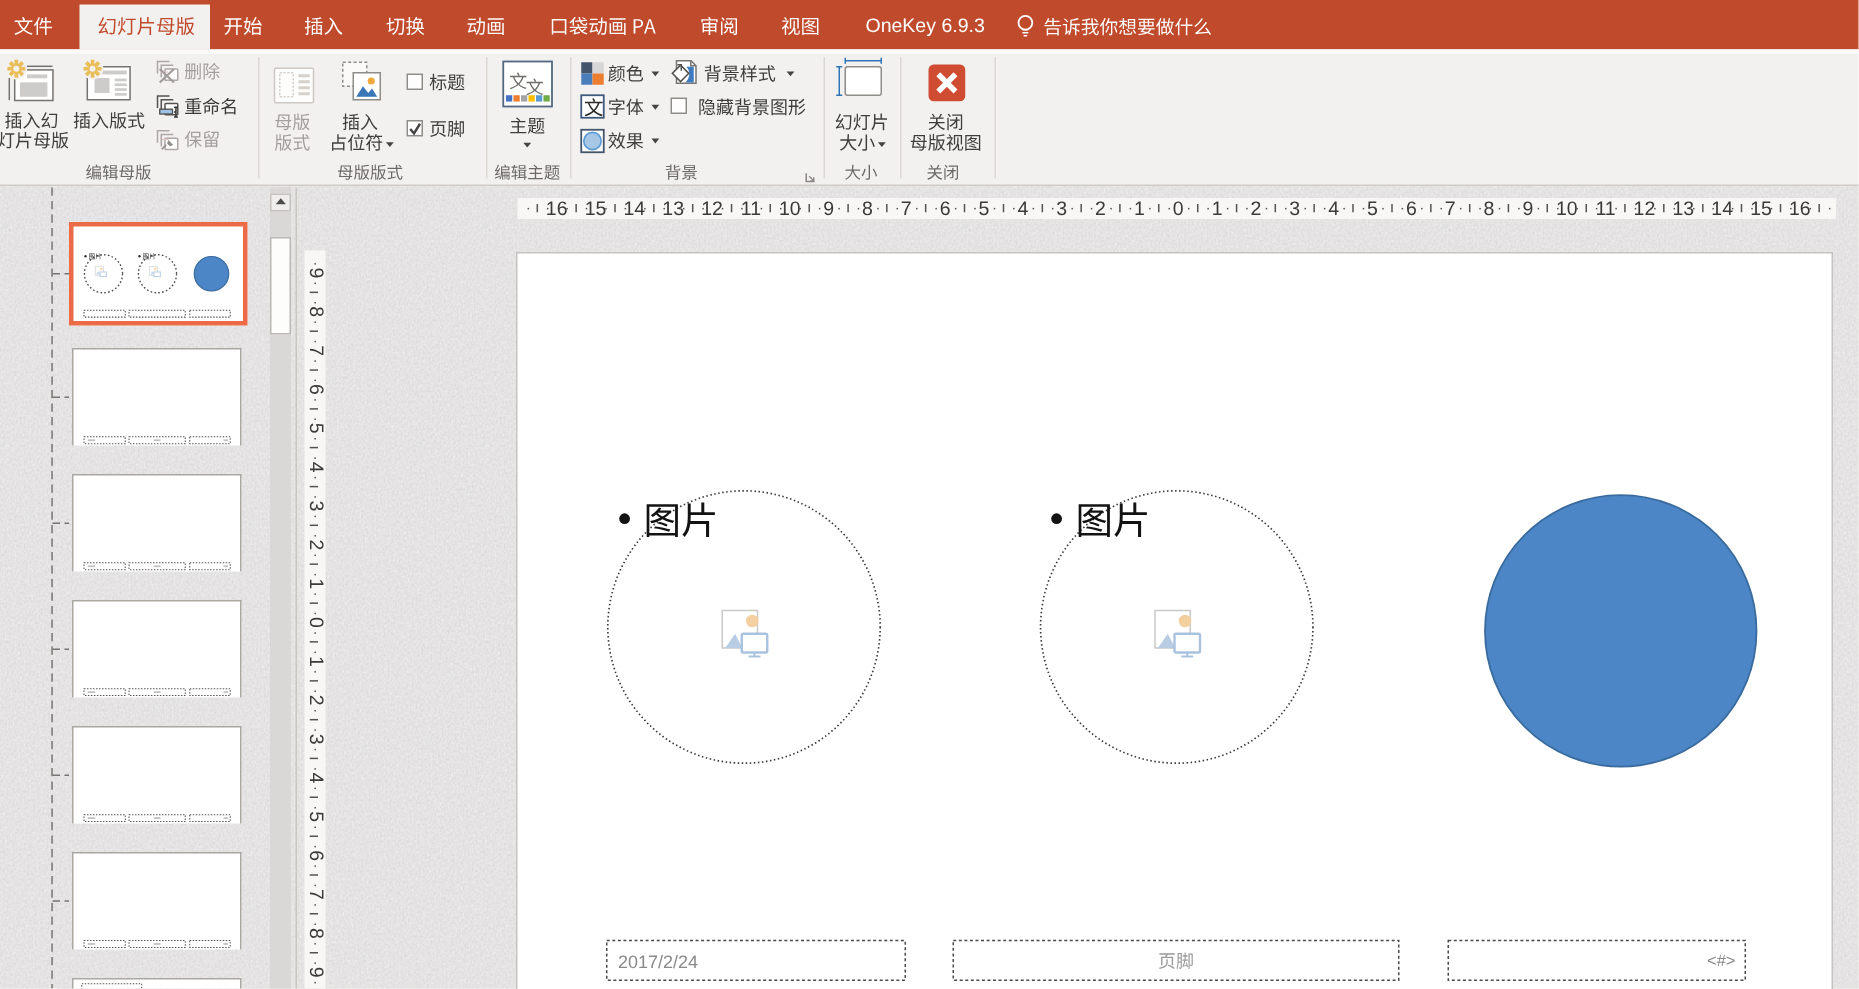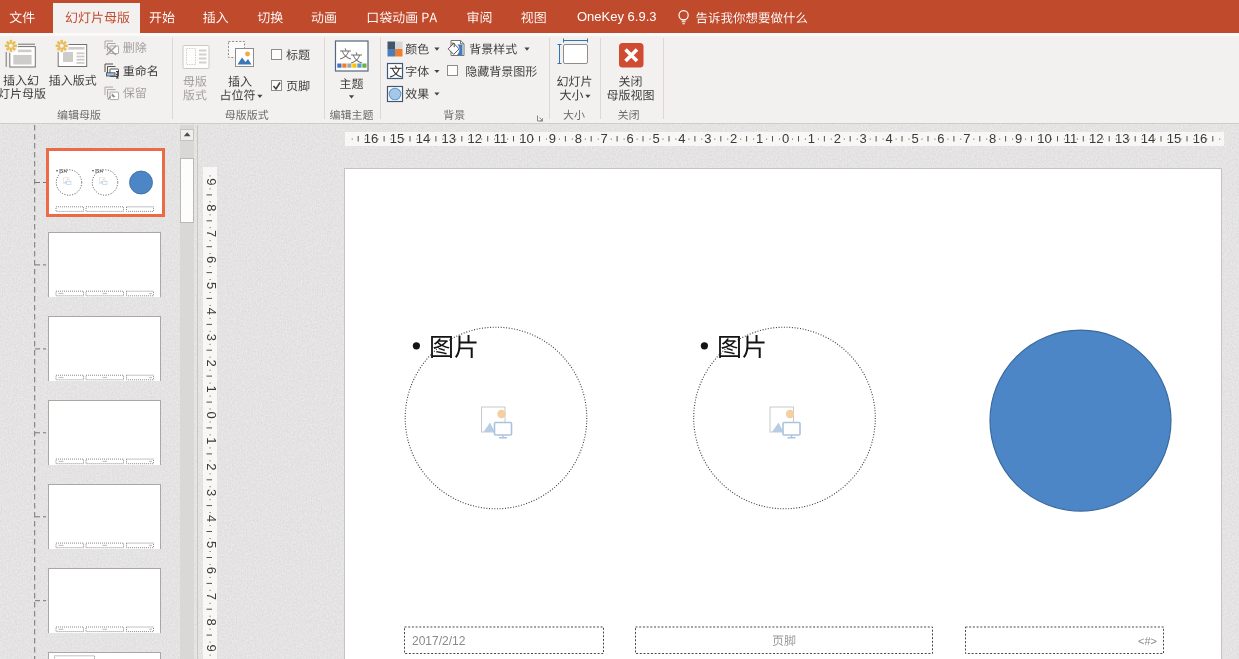--- a/index.html
+++ b/index.html
@@ -39,21 +39,21 @@
 <div style="position:absolute;left:47.6px;top:484.3px;width:113.2px;height:65px;background:#fff;border:1px solid #aba7a3;border-bottom:none;box-sizing:border-box"></div>
 <div style="position:absolute;left:47.6px;top:568.2px;width:113.2px;height:65px;background:#fff;border:1px solid #aba7a3;border-bottom:none;box-sizing:border-box"></div>
 <div style="position:absolute;left:47.6px;top:652.2px;width:113.2px;height:7px;background:#fff;border:1px solid #aba7a3;border-bottom:none;box-sizing:border-box"></div>
 <div style="position:absolute;left:180px;top:125px;width:14.2px;height:534px;background:#dad8d6"></div>
 <div style="position:absolute;left:180.3px;top:128.8px;width:13.9px;height:11.8px;background:#f0eeec;border:1px solid #c5c2bf;box-sizing:border-box"></div>
 <div style="position:absolute;left:180.3px;top:157.6px;width:13.9px;height:65.2px;background:#fdfdfc;border:1px solid #bab7b4;box-sizing:border-box"></div>
 <div style="position:absolute;left:196.5px;top:125px;width:1px;height:534px;background:#cac6c2"></div>
 <div style="position:absolute;left:345px;top:132px;width:879px;height:14px;background:#f8f7f5"></div>
 <div style="position:absolute;left:203px;top:167px;width:14px;height:492px;background:#f8f7f5"></div>
 <div style="position:absolute;left:344px;top:167.5px;width:878px;height:492px;background:#fff;border:1px solid #c6c3c0;border-bottom:none;box-sizing:border-box"></div>
-<div style="position:absolute;left:412px;top:627.5px;width:120px;height:27.5px;line-height:27.5px;font-size:12px;color:#8a8a8a">2017/2/12</div>
+<div style="position:absolute;left:412px;top:627.5px;width:120px;height:27.5px;line-height:27.5px;font-size:12px;color:#8a8a8a">2017/2/24</div>
 <div style="position:absolute;left:1037px;top:627.5px;width:120px;height:27.5px;line-height:27.5px;font-size:11px;color:#8a8a8a;text-align:right">&lt;#&gt;</div>
 <svg style="position:absolute;left:0;top:0;z-index:50" width="1239" height="659">
 <defs>
       <path id="u41" d="M4 0H97L168 224H436L506 0H604L355 733H252ZM191 297 227 410C253 493 277 572 300 658H304C328 573 351 493 378 410L413 297Z"></path>
       <path id="u50" d="M101 0H193V292H314C475 292 584 363 584 518C584 678 474 733 310 733H101ZM193 367V658H298C427 658 492 625 492 518C492 413 431 367 302 367Z"></path>
       <path id="u4E3B" d="M374 795C435 750 505 686 545 640H103V567H459V347H149V274H459V27H56V-46H948V27H540V274H856V347H540V567H897V640H572L620 675C580 722 499 790 435 836Z"></path>
       <path id="u4E48" d="M443 829C362 689 208 519 61 414C78 400 104 375 118 360C268 473 421 645 520 800ZM635 296C681 240 730 173 773 108L258 67C418 204 586 385 739 593L662 631C510 413 304 203 237 147C176 92 133 57 102 50C113 28 129 -10 134 -27C172 -13 231 -12 818 38C841 -1 862 -37 876 -68L947 -28C899 69 796 218 702 330Z"></path>
       <path id="u4EC0" d="M291 836C233 682 137 529 36 431C50 413 72 374 79 357C117 396 154 441 189 491V-78H262V607C300 673 334 744 361 815ZM607 830V494H327V420H607V-80H685V420H955V494H685V830Z"></path>
       <path id="u4EF6" d="M317 341V268H604V-80H679V268H953V341H679V562H909V635H679V828H604V635H470C483 680 494 728 504 775L432 790C409 659 367 530 309 447C327 438 359 420 373 409C400 451 425 504 446 562H604V341ZM268 836C214 685 126 535 32 437C45 420 67 381 75 363C107 397 137 437 167 480V-78H239V597C277 667 311 741 339 815Z"></path>
       <path id="u4F4D" d="M369 658V585H914V658ZM435 509C465 370 495 185 503 80L577 102C567 204 536 384 503 525ZM570 828C589 778 609 712 617 669L692 691C682 734 660 797 641 847ZM326 34V-38H955V34H748C785 168 826 365 853 519L774 532C756 382 716 169 678 34ZM286 836C230 684 136 534 38 437C51 420 73 381 81 363C115 398 148 439 180 484V-78H255V601C294 669 329 742 357 815Z"></path>

